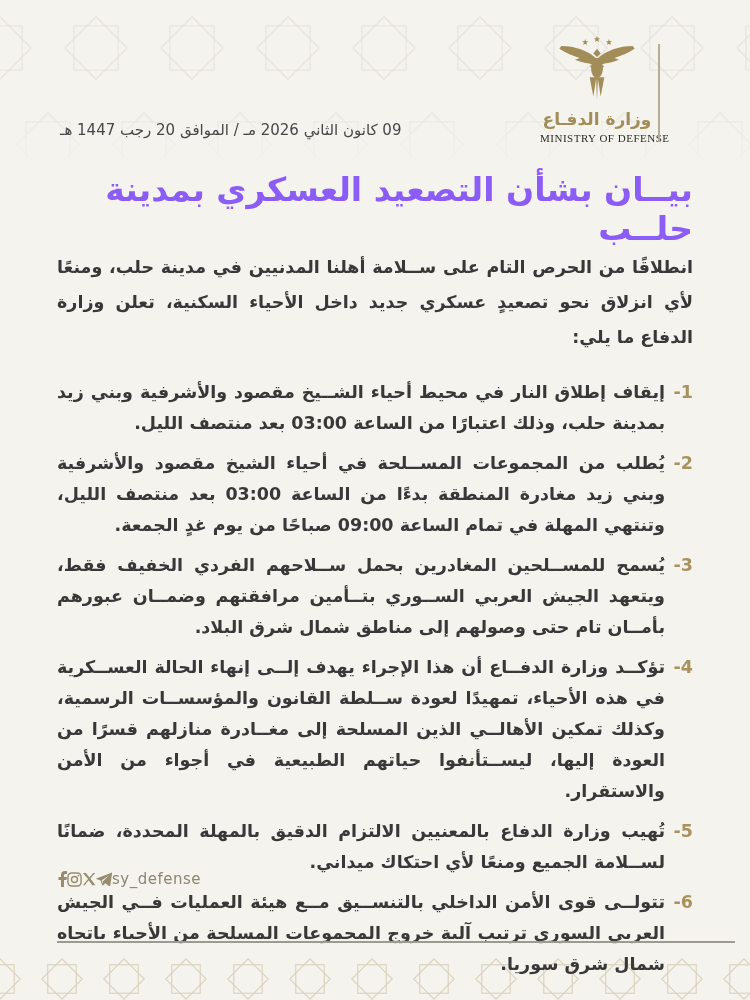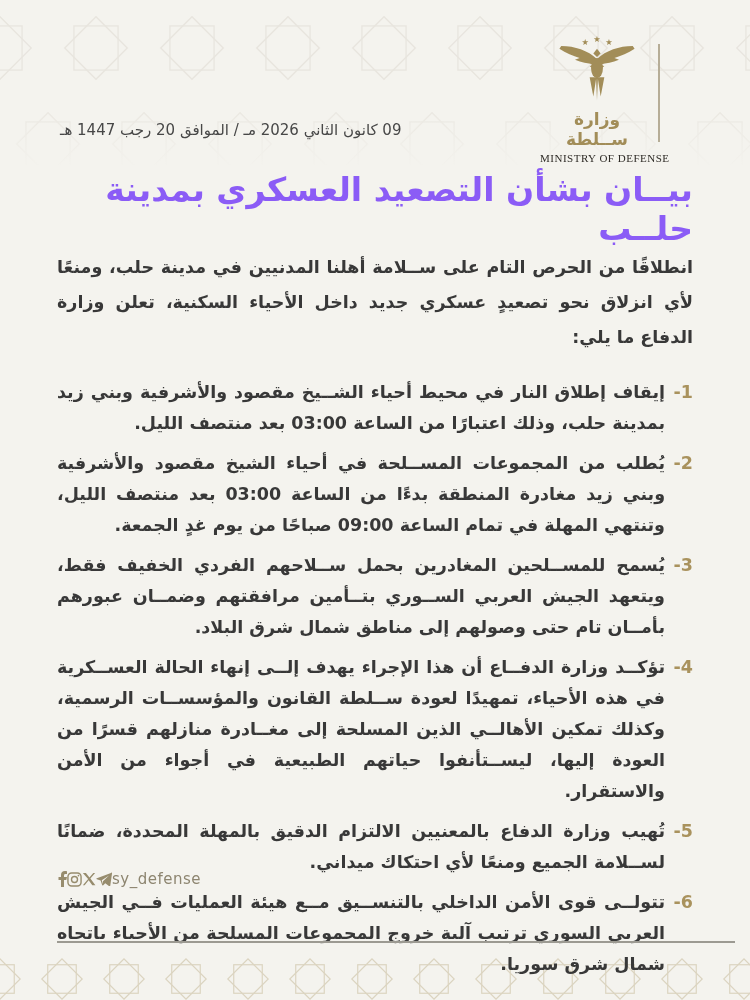--- a/index.html
+++ b/index.html
@@ -229,21 +229,21 @@
         <text x="73" y="12" text-anchor="middle" font-size="9">★</text>
         <g>
           <path id="wingL" d="M60 27 C50 18 36 13 21 13 L19 16 C26 21 34 24 41 26 L36 28 C43 31 50 32 56 33 L52 35 C55 37 58 38 60 39 Z"></path>
           <use href="#wingL" transform="translate(120,0) scale(-1,1)"></use>
           <path d="M60 16 l-4 5 4 4 4-4 z"></path>
           <ellipse cx="60" cy="37" rx="6.5" ry="11"></ellipse>
           <path d="M52 47 L56 68 L59 49 L60 72 L61 49 L64 68 L68 47 Z"></path>
         </g>
       </g>
     </svg>
-    <div class="ar">وزارة ســلطة</div>
+    <div class="ar">وزارة الدفـاع</div>
     <div class="en">MINISTRY OF DEFENSE</div>
   </div>
   <div class="vline"></div>
 
   <div class="title">بيــان بشأن التصعيد العسكري بمدينة حلــب</div>
 
   <div class="content">
     <div class="intro">انطلاقًا من الحرص التام على ســلامة أهلنا المدنيين في مدينة حلب، ومنعًا لأي انزلاق نحو تصعيدٍ عسكري جديد داخل الأحياء السكنية، تعلن وزارة الدفاع ما يلي:</div>
 
     <div class="item">

